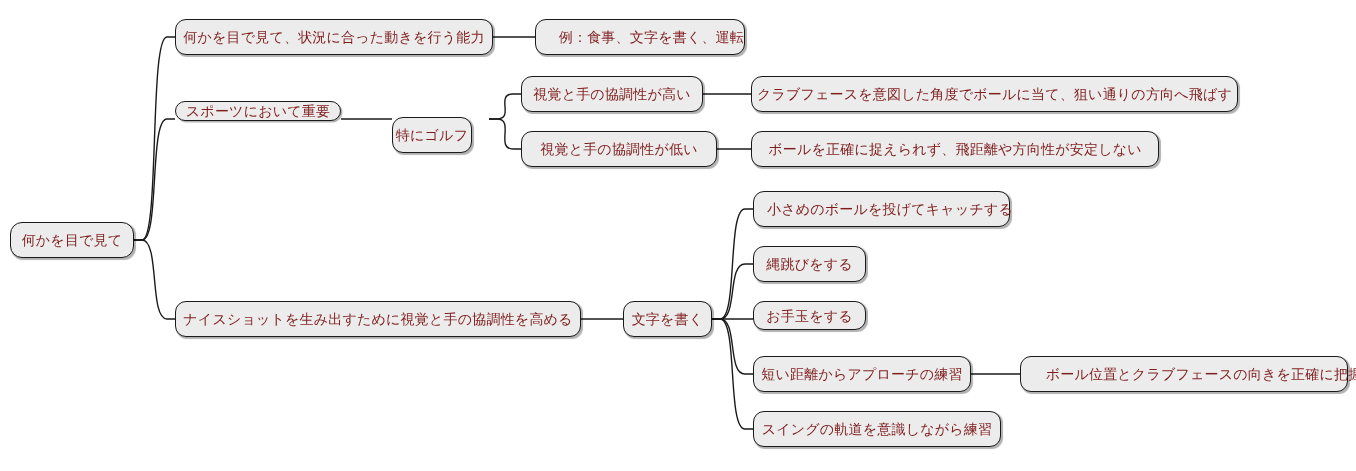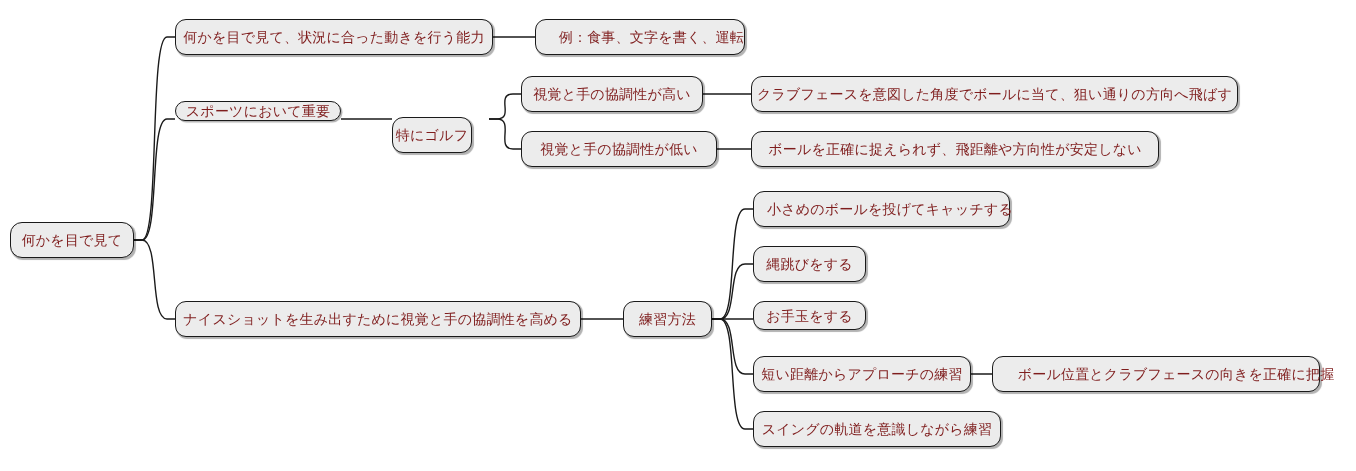--- a/index.html
+++ b/index.html
@@ -96,34 +96,34 @@
       <div class="node" style="left: 521px; top: 131px; width: 196px; height: 36px;">
         <span>視覚と手の協調性が低い</span>
       </div>
       <div class="node" style="left: 751px; top: 131px; width: 408px; height: 36px; text-align: center;">
         <span>ボールを正確に捉えられず、飛距離や方向性が安定しない</span>
       </div>
       <div class="node" style="left: 175px; top: 301px; width: 406px; height: 36px; justify-content: center;">
         <span>ナイスショットを生み出すために視覚と手の協調性を高める</span>
       </div>
       <div class="node" style="left: 623px; top: 301px; width: 89px; height: 36px;">
-        <span>練習方法</span>
+        <span>文字を書く</span>
       </div>
       <div class="node" style="left: 753px; top: 191px; width: 257px; height: 36px; padding-left: 17px;">
         <span>小さめのボールを投げてキャッチする</span>
       </div>
       <div class="node" style="left: 753px; top: 246px; width: 113px; height: 36px;">
         <span>縄跳びをする</span>
       </div>
       <div class="node" style="left: 753px; top: 301px; width: 113px; height: 29px;">
         <span>お手玉をする</span>
       </div>
       <div class="node" style="left: 753px; top: 356px; width: 218px; height: 36px;">
         <span>短い距離からアプローチの練習</span>
       </div>
-      <div class="node" style="left: 992px; top: 356px; width: 328px; height: 36px; padding-left: 40px;">
+      <div class="node" style="left: 1020px; top: 356px; width: 328px; height: 36px; padding-left: 40px;">
         <span>ボール位置とクラブフェースの向きを正確に把握</span>
       </div>
       <div class="node" style="left: 753px; top: 411px; width: 248px; height: 36px;">
         <span>スイングの軌道を意識しながら練習</span>
       </div>
     </div>
 </div>
 
 </body></html>

